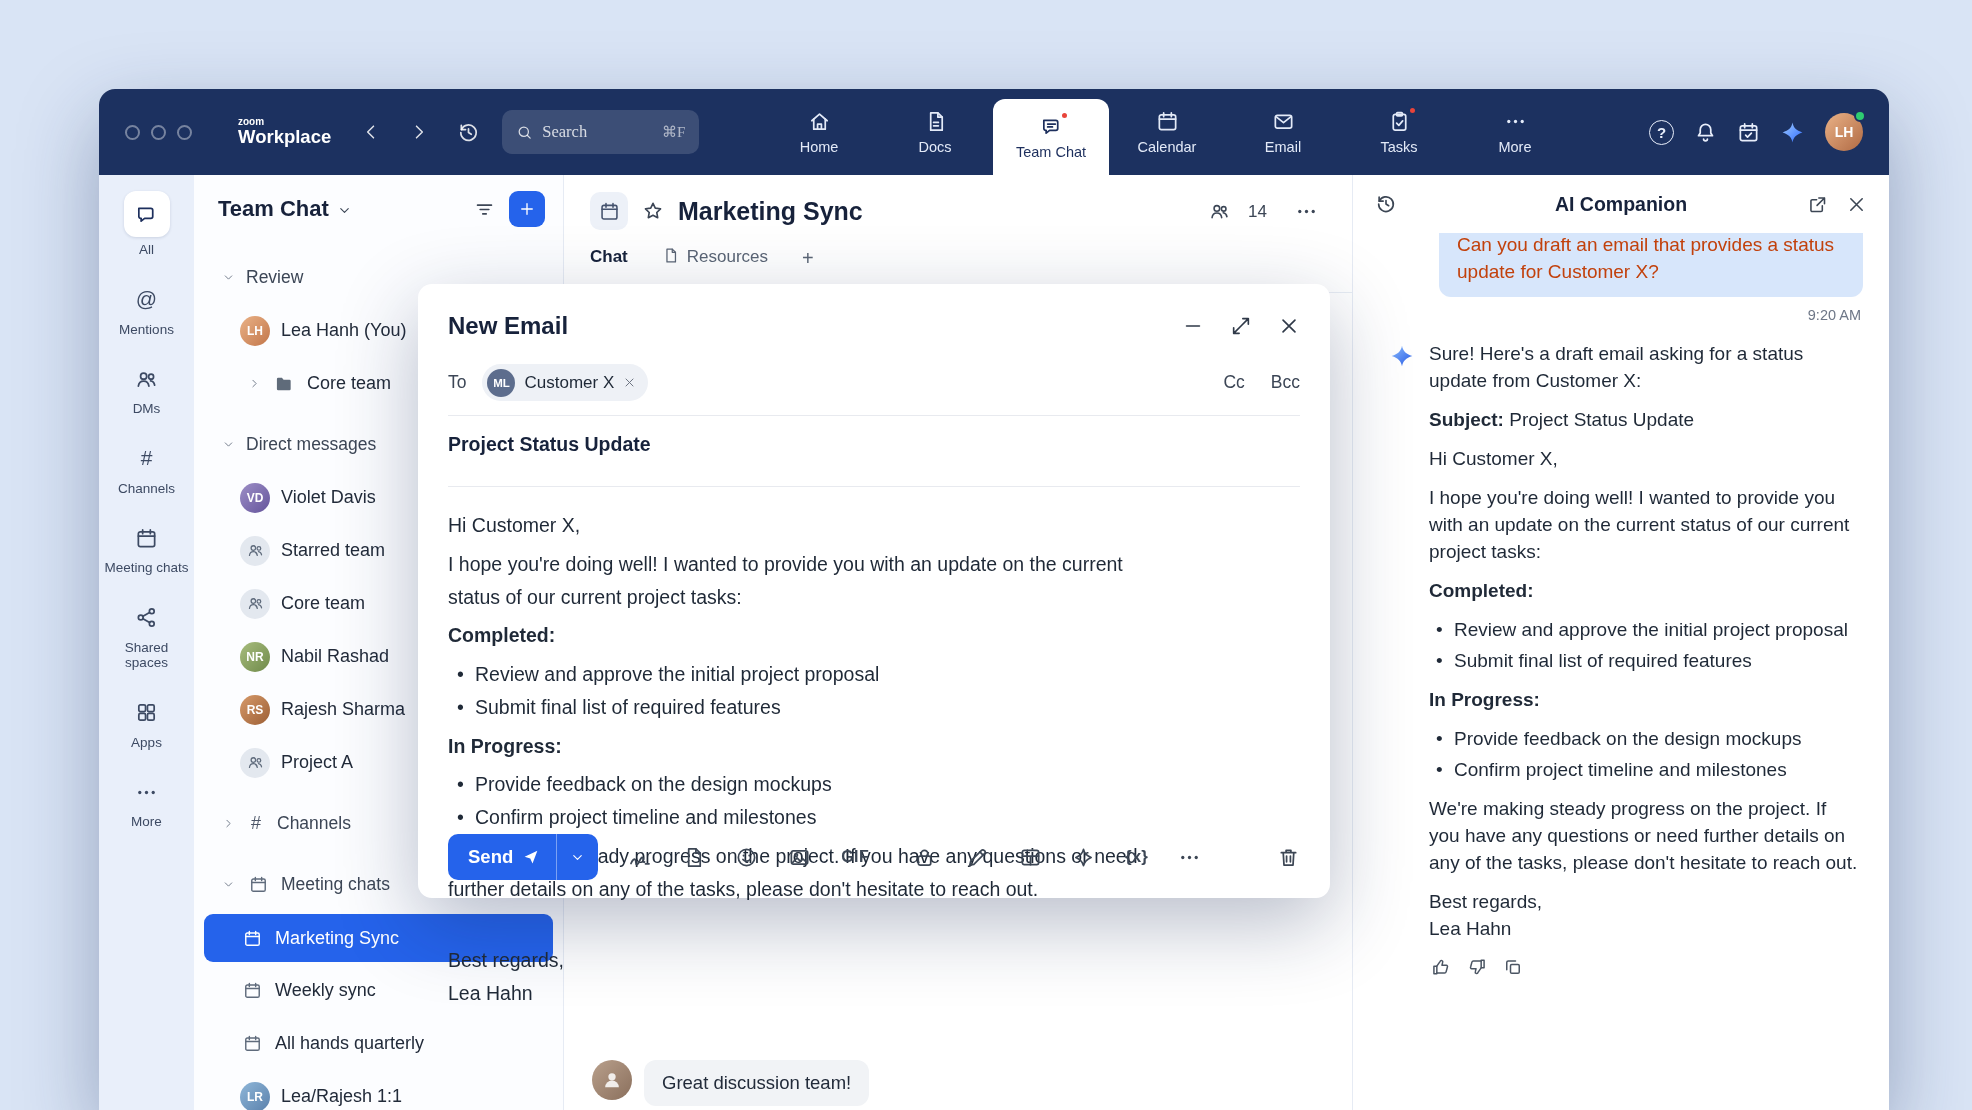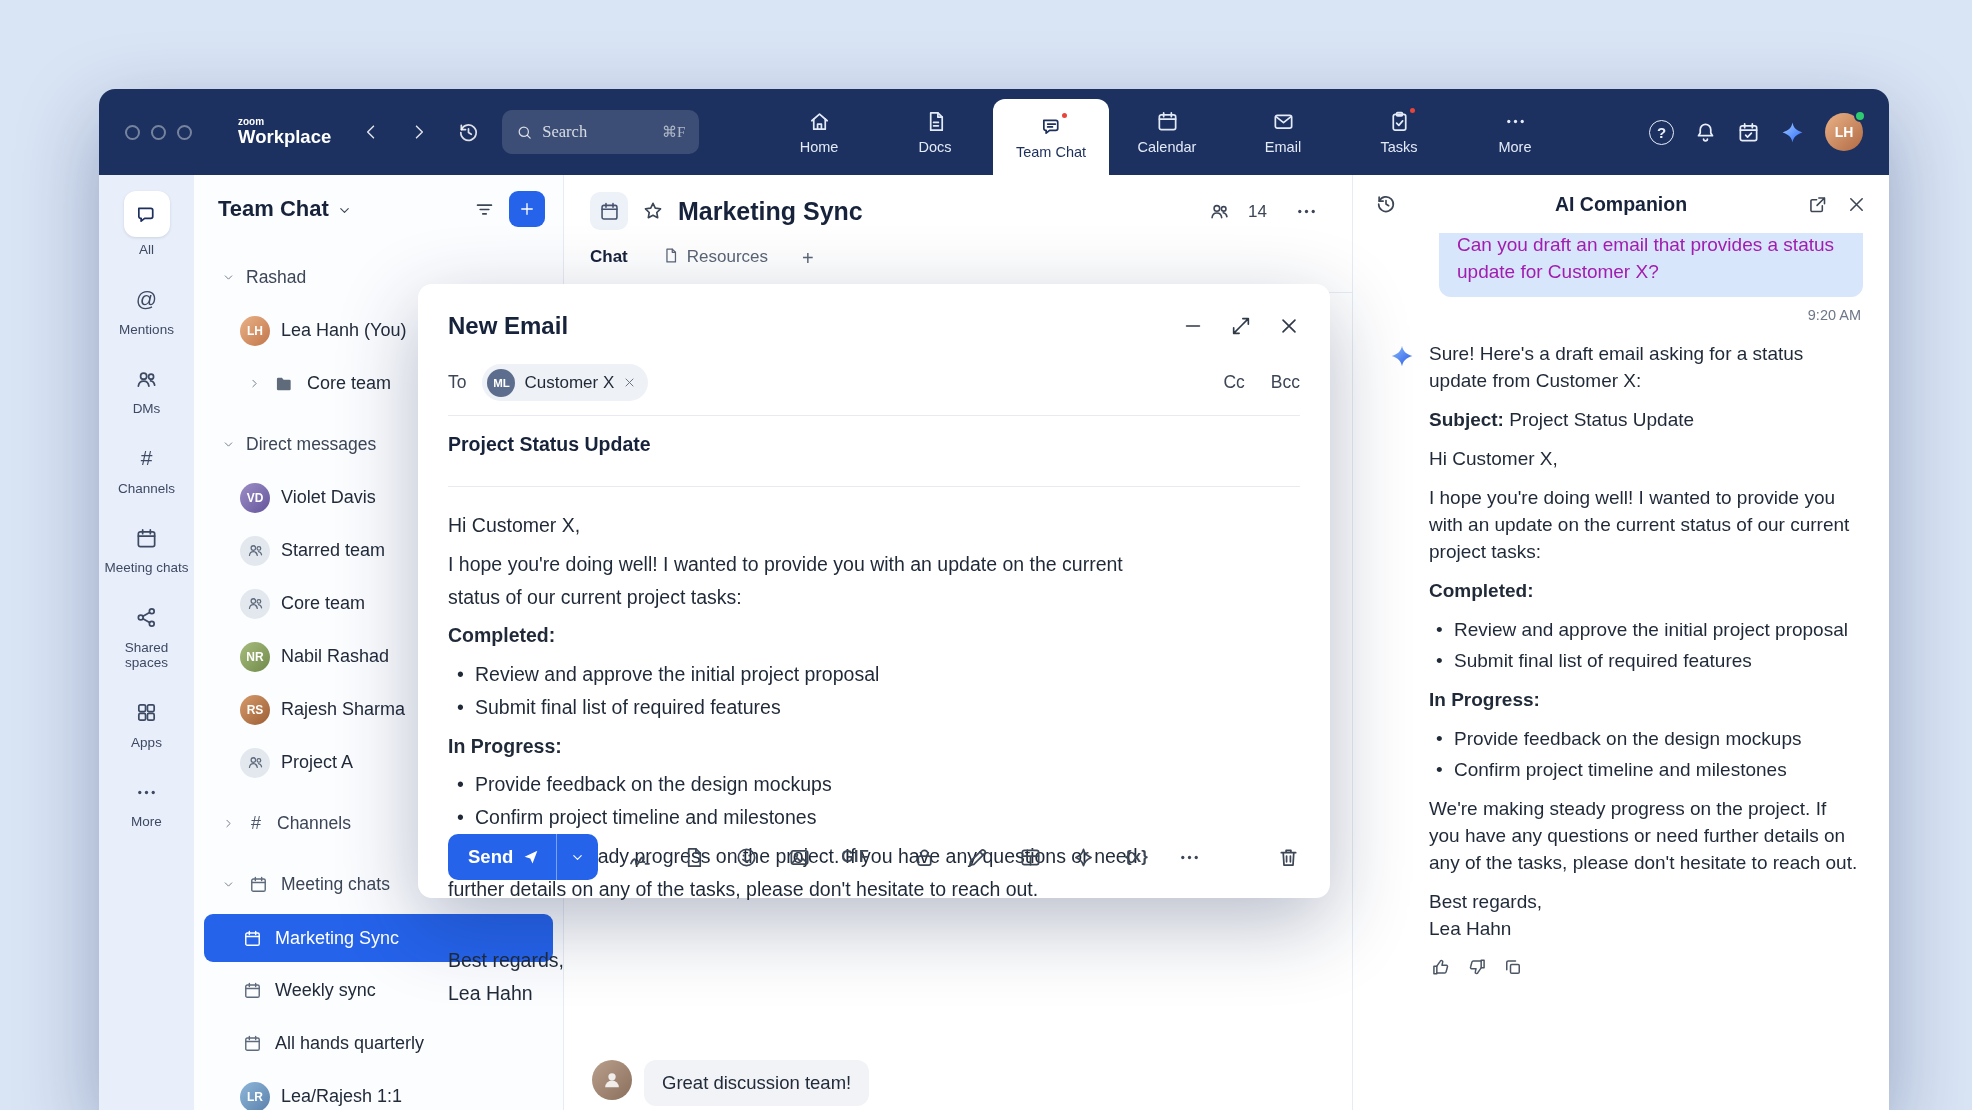--- a/index.html
+++ b/index.html
@@ -92,21 +92,21 @@
   .msg-avatar { width:40px; height:40px; border-radius:50%; background:linear-gradient(135deg,#b9a08c,#8a6f5c); display:grid; place-items:center; color:rgba(255,255,255,.85); }
   .msg-bubble { background:#f1f3f6; border-radius:12px; padding:12px 18px; font-size:18.5px; color:#222b3a; }
 
   
   .ai { flex:0 0 537px; border-left:1px solid #e6ebf4; background:#fff; display:flex; flex-direction:column; min-height:0; }
   .ai-header { position:relative; flex:0 0 58px; display:flex; align-items:center; padding:0 22px; background:#fff; z-index:2; color:#3c4654; }
   .ai-title { position:absolute; left:50%; transform:translateX(-50%); font-size:19.5px; font-weight:700; color:#17223b; }
   .ai-hdr-right { margin-left:auto; display:flex; gap:18px; }
   .ai-body { flex:1; overflow:hidden; padding:0 26px 0 36px; }
   .ai-bubble { margin:-13px 0 0 auto; max-width:424px; width:fit-content; background:#d7e6fb; border-radius:12px;
-    padding:12px 18px; font-size:19px; line-height:1.4; color:#a21caf; }
+    padding:12px 18px; font-size:19px; line-height:1.4; color:#c2410c; }
   .ai-time { text-align:right; font-size:14.5px; color:#6e7787; margin:10px 2px 18px; }
   .ai-msg { display:flex; gap:14px; }
   .ai-star { flex:0 0 26px; margin-top:2px; }
   .ai-text { font-size:19px; line-height:1.42; color:#1f2937; padding-right:4px; }
   .ai-text p { margin:0 0 12px; }
   .heading { font-weight:700; }
   .bullets { margin-bottom:12px; }
   .bullet { position:relative; padding-left:25px; margin-bottom:4px; }
   .bullet::before { content:"•"; position:absolute; left:7px; top:0; }
   .feedback { display:flex; gap:16px; margin:14px 0 0 2px; color:#4b5563; }
@@ -386,21 +386,21 @@
         </span>
       </div>
 
       <div class="sb-list">
         <div class="sb-row section">
           <span class="sb-chev">
               <svg class="stk" width="13" height="13" viewBox="0 0 24 24" stroke-width="2.6">
                 <path d="M6 9l6 6 6-6"></path>
               </svg>
             </span>
-          <span>Rashad</span>
+          <span>Review</span>
         </div>
         <div class="sb-row item">
           <span class="sb-avatar" style="background:linear-gradient(135deg,#eab287,#c2764a)">LH</span>
           <span>Lea Hanh (You)</span>
         </div>
         <div class="sb-row nested">
           <span class="sb-chev">
               <svg class="stk" width="13" height="13" viewBox="0 0 24 24" stroke-width="2.6">
                 <path d="M9 6l6 6-6 6"></path>
               </svg>

